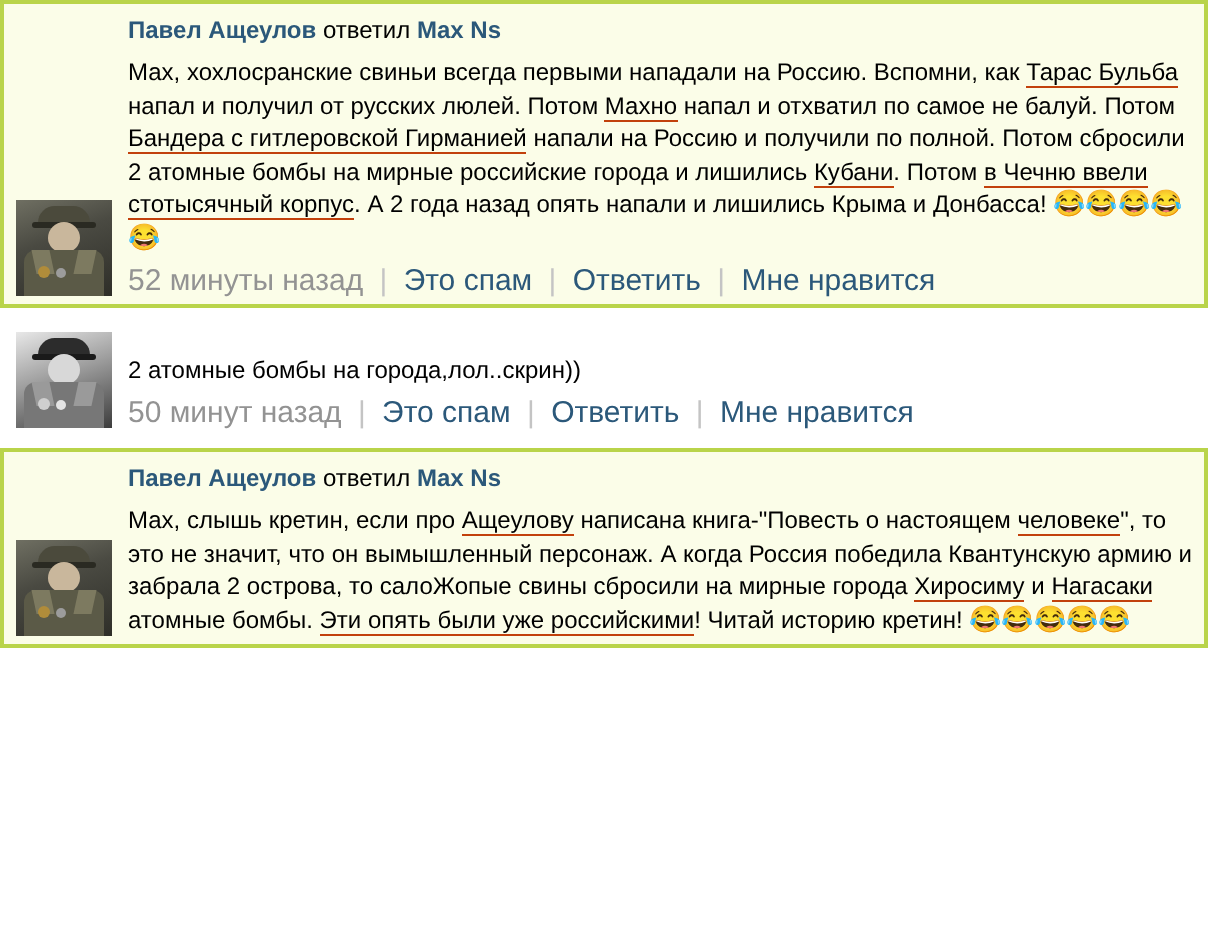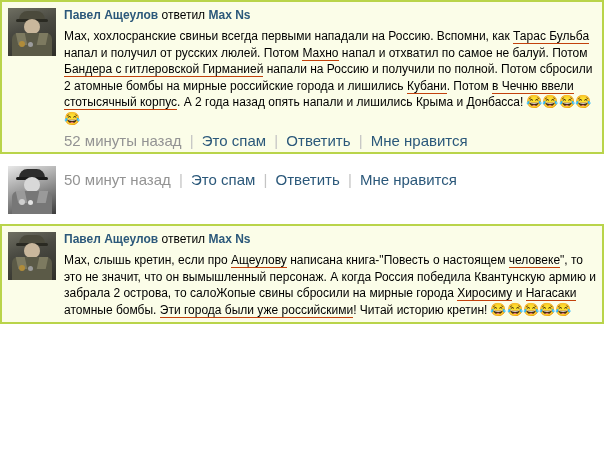--- a/index.html
+++ b/index.html
@@ -14,21 +14,21 @@
     font-size: 12px;
     color: #000000;
     overflow: hidden;
   }
   .feed {
     width: 604px;
     position: relative;
   }
   .comment {
     display: flex;
-    align-items: flex-start;
+    align-items: flex-end;
     padding: 6px 6px 4px 6px;
     box-sizing: border-box;
   }
   .comment.highlight {
     border: 2px solid #b9d44a;
     background: #fbfde8;
   }
   .comment.plain {
     border: 2px solid transparent;
     background: #ffffff;
@@ -222,20 +222,21 @@
       <div class="bg"></div>
       <div class="cap"></div>
       <div class="face"></div>
       <div class="body"></div>
       <div class="collar-l"></div>
       <div class="collar-r"></div>
       <div class="medal"></div>
       <div class="medal2"></div>
     </div>
     <div class="content">
+      <div class="text" style="margin-top:6px;">2 атомные бомбы на города,лол..скрин))</div>
       <div class="meta">
         <span>50 минут назад</span>
         <span class="sep">|</span>
         <a>Это спам</a>
         <span class="sep">|</span>
         <a>Ответить</a>
         <span class="sep">|</span>
         <a>Мне нравится</a>
       </div>
     </div>
@@ -254,19 +255,19 @@
       <div class="medal"></div>
       <div class="medal2"></div>
     </div>
     <div class="content">
       <div class="head">
         <span class="author">Павел Ащеулов</span>
         <span class="reply-word">ответил</span>
         <span class="target">Max Ns</span>
       </div>
       <div class="text">
-        Мах, слышь кретин, если про <u>Ащеулову</u> написана книга-"Повесть о настоящем <u>человеке</u>", то это не значит, что он вымышленный персонаж. А когда Россия победила Квантунскую армию и забрала 2 острова, то салоЖопые свины сбросили на мирные города <u>Хиросиму</u> и <u>Нагасаки</u> атомные бомбы. <u>Эти города были уже российскими</u>! Читай историю кретин!
+        Мах, слышь кретин, если про <u>Ащеулову</u> написана книга-"Повесть о настоящем <u>человеке</u>", то это не значит, что он вымышленный персонаж. А когда Россия победила Квантунскую армию и забрала 2 острова, то салоЖопые свины сбросили на мирные города <u>Хиросиму</u> и <u>Нагасаки</u> атомные бомбы. <u>Эти опять были уже российскими</u>! Читай историю кретин!
         <span class="emoji">😂😂😂😂😂</span>
       </div>
     </div>
   </div>
 
 </div>
 
 </body></html>

